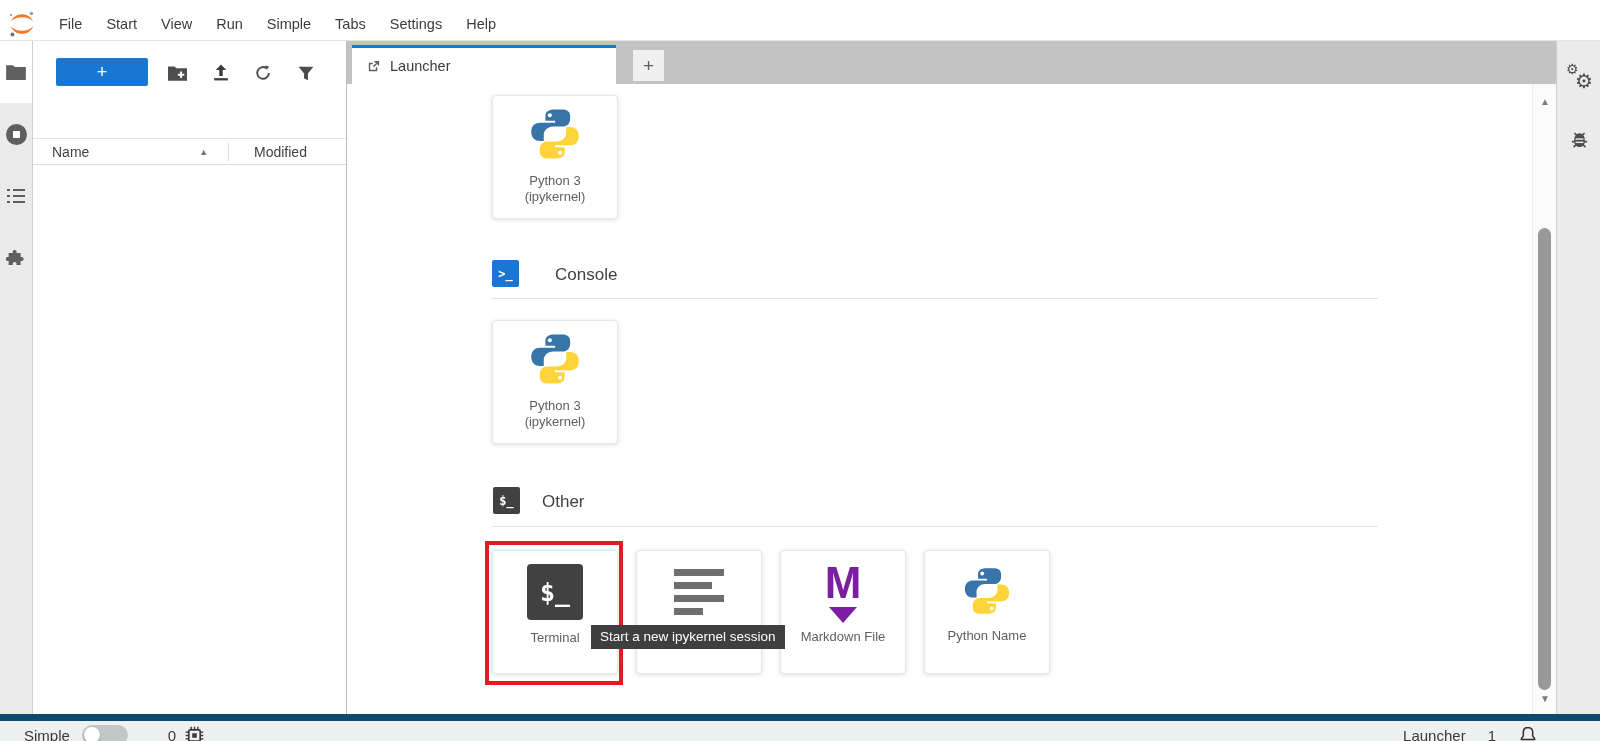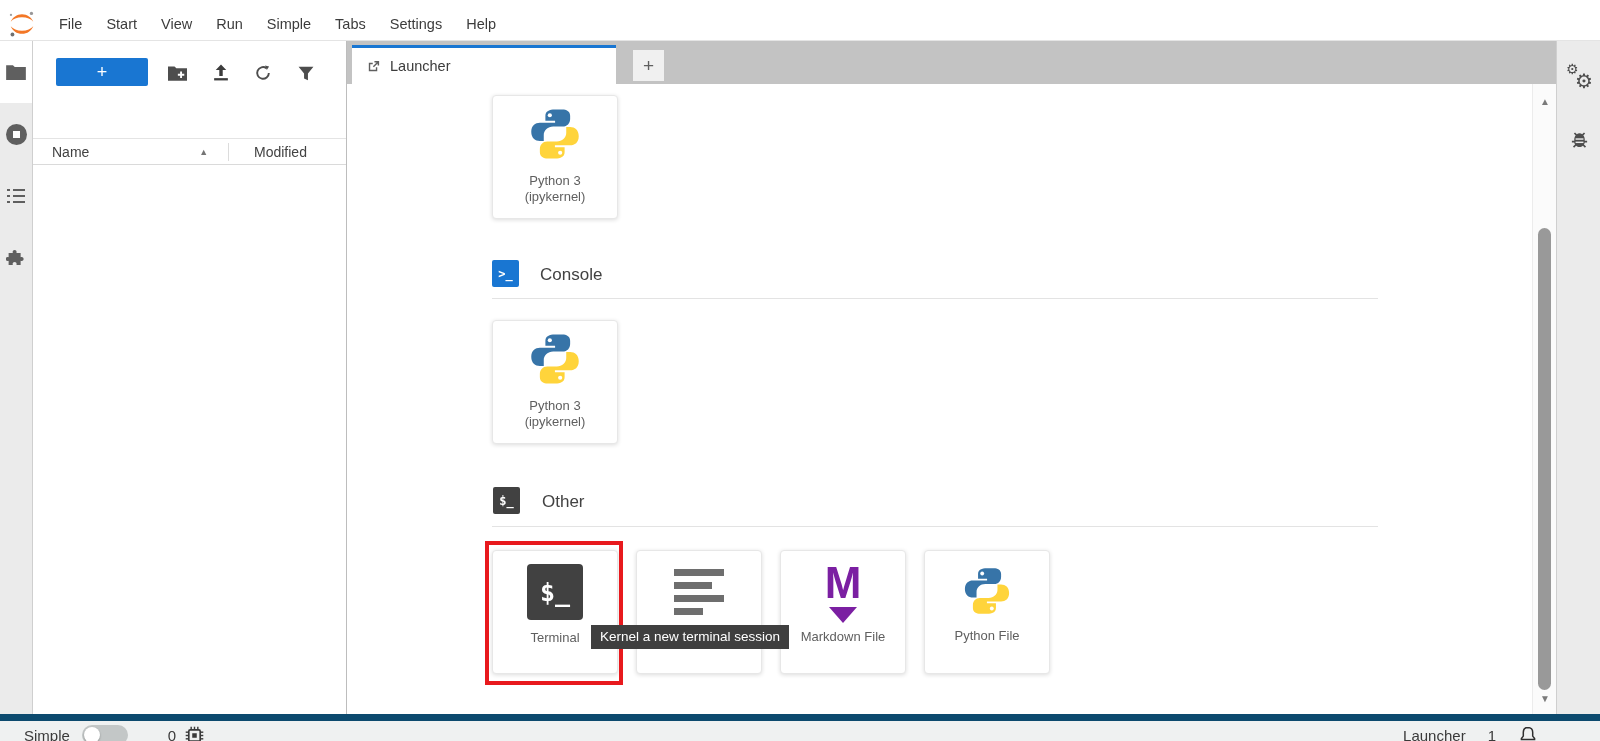--- a/index.html
+++ b/index.html
@@ -195,21 +195,21 @@
             <path fill="#3774a8" d="M31.8 5c-5.9 0-10.4 1.8-10.4 6.9v5.6h10.7v2H15.3c-5.1 0-9.5 3.1-9.5 10s4.4 10.2 9.5 10.2h4.3v-6.5c0-5.2 4.6-9.4 10.4-9.4h10.6c4.7 0 8.1-3.6 8.1-8.4v-3.5c0-5-4.4-6.9-8.4-6.9h-8.5z"></path>
             <circle fill="#fff" cx="26.3" cy="11.3" r="2.3"></circle>
             <path fill="#ffd43b" d="M32.2 59c5.9 0 10.4-1.8 10.4-6.9v-5.6H31.9v-2h16.8c5.1 0 9.5-3.1 9.5-10s-4.4-10.2-9.5-10.2h-4.3v6.5c0 5.2-4.6 9.4-10.4 9.4H23.4c-4.7 0-8.1 3.6-8.1 8.4v3.5c0 5 4.4 6.9 8.4 6.9h8.5z"></path>
             <circle fill="#fff" cx="37.7" cy="52.7" r="2.3"></circle>
           </svg>
         </span>
         <span class="card-label"><span>Python 3</span><br><span>(ipykernel)</span></span>
       </div>
 
       <div class="sec-icon" style="left:145px; top:176px; background:#1976d2;">&gt;_</div>
-      <span class="sec-title" style="left:193px; top:181px;">Console</span>
+      <span class="sec-title" style="left:208px; top:181px;">Console</span>
       <div class="sec-rule" style="left:145px; top:214px;"></div>
 
       <div class="card" style="left:145px; top:236px;">
         <span style="margin-top:9px;">
           <svg width="58" height="58" viewBox="0 0 64 64">
             <path fill="#3774a8" d="M31.8 5c-5.9 0-10.4 1.8-10.4 6.9v5.6h10.7v2H15.3c-5.1 0-9.5 3.1-9.5 10s4.4 10.2 9.5 10.2h4.3v-6.5c0-5.2 4.6-9.4 10.4-9.4h10.6c4.7 0 8.1-3.6 8.1-8.4v-3.5c0-5-4.4-6.9-8.4-6.9h-8.5z"></path>
             <circle fill="#fff" cx="26.3" cy="11.3" r="2.3"></circle>
             <path fill="#ffd43b" d="M32.2 59c5.9 0 10.4-1.8 10.4-6.9v-5.6H31.9v-2h16.8c5.1 0 9.5-3.1 9.5-10s-4.4-10.2-9.5-10.2h-4.3v6.5c0 5.2-4.6 9.4-10.4 9.4H23.4c-4.7 0-8.1 3.6-8.1 8.4v3.5c0 5 4.4 6.9 8.4 6.9h8.5z"></path>
             <circle fill="#fff" cx="37.7" cy="52.7" r="2.3"></circle>
           </svg>
@@ -246,26 +246,26 @@
 
       <div class="card" style="left:577px; top:466px;">
         <span style="margin-top:13px;">
           <svg width="54" height="54" viewBox="0 0 64 64">
             <path fill="#3774a8" d="M31.8 5c-5.9 0-10.4 1.8-10.4 6.9v5.6h10.7v2H15.3c-5.1 0-9.5 3.1-9.5 10s4.4 10.2 9.5 10.2h4.3v-6.5c0-5.2 4.6-9.4 10.4-9.4h10.6c4.7 0 8.1-3.6 8.1-8.4v-3.5c0-5-4.4-6.9-8.4-6.9h-8.5z"></path>
             <circle fill="#fff" cx="26.3" cy="11.3" r="2.3"></circle>
             <path fill="#ffd43b" d="M32.2 59c5.9 0 10.4-1.8 10.4-6.9v-5.6H31.9v-2h16.8c5.1 0 9.5-3.1 9.5-10s-4.4-10.2-9.5-10.2h-4.3v6.5c0 5.2-4.6 9.4-10.4 9.4H23.4c-4.7 0-8.1 3.6-8.1 8.4v3.5c0 5 4.4 6.9 8.4 6.9h8.5z"></path>
             <circle fill="#fff" cx="37.7" cy="52.7" r="2.3"></circle>
           </svg>
         </span>
-        <span class="card-label">Python File</span>
+        <span class="card-label">Python Name</span>
       </div>
 
 
       <div id="redbox"></div>
-      <div id="tooltip">Kernel a new terminal session</div>
+      <div id="tooltip">Start a new ipykernel session</div>
 
       <div id="scrollbar">
         <span class="scroll-arrow" style="top:12px;">▲</span>
         <div id="scroll-thumb"></div>
         <span class="scroll-arrow" style="bottom:10px;">▼</span>
       </div>
     </div>
   </section>
 
   <aside id="rightbar" class="abs">

